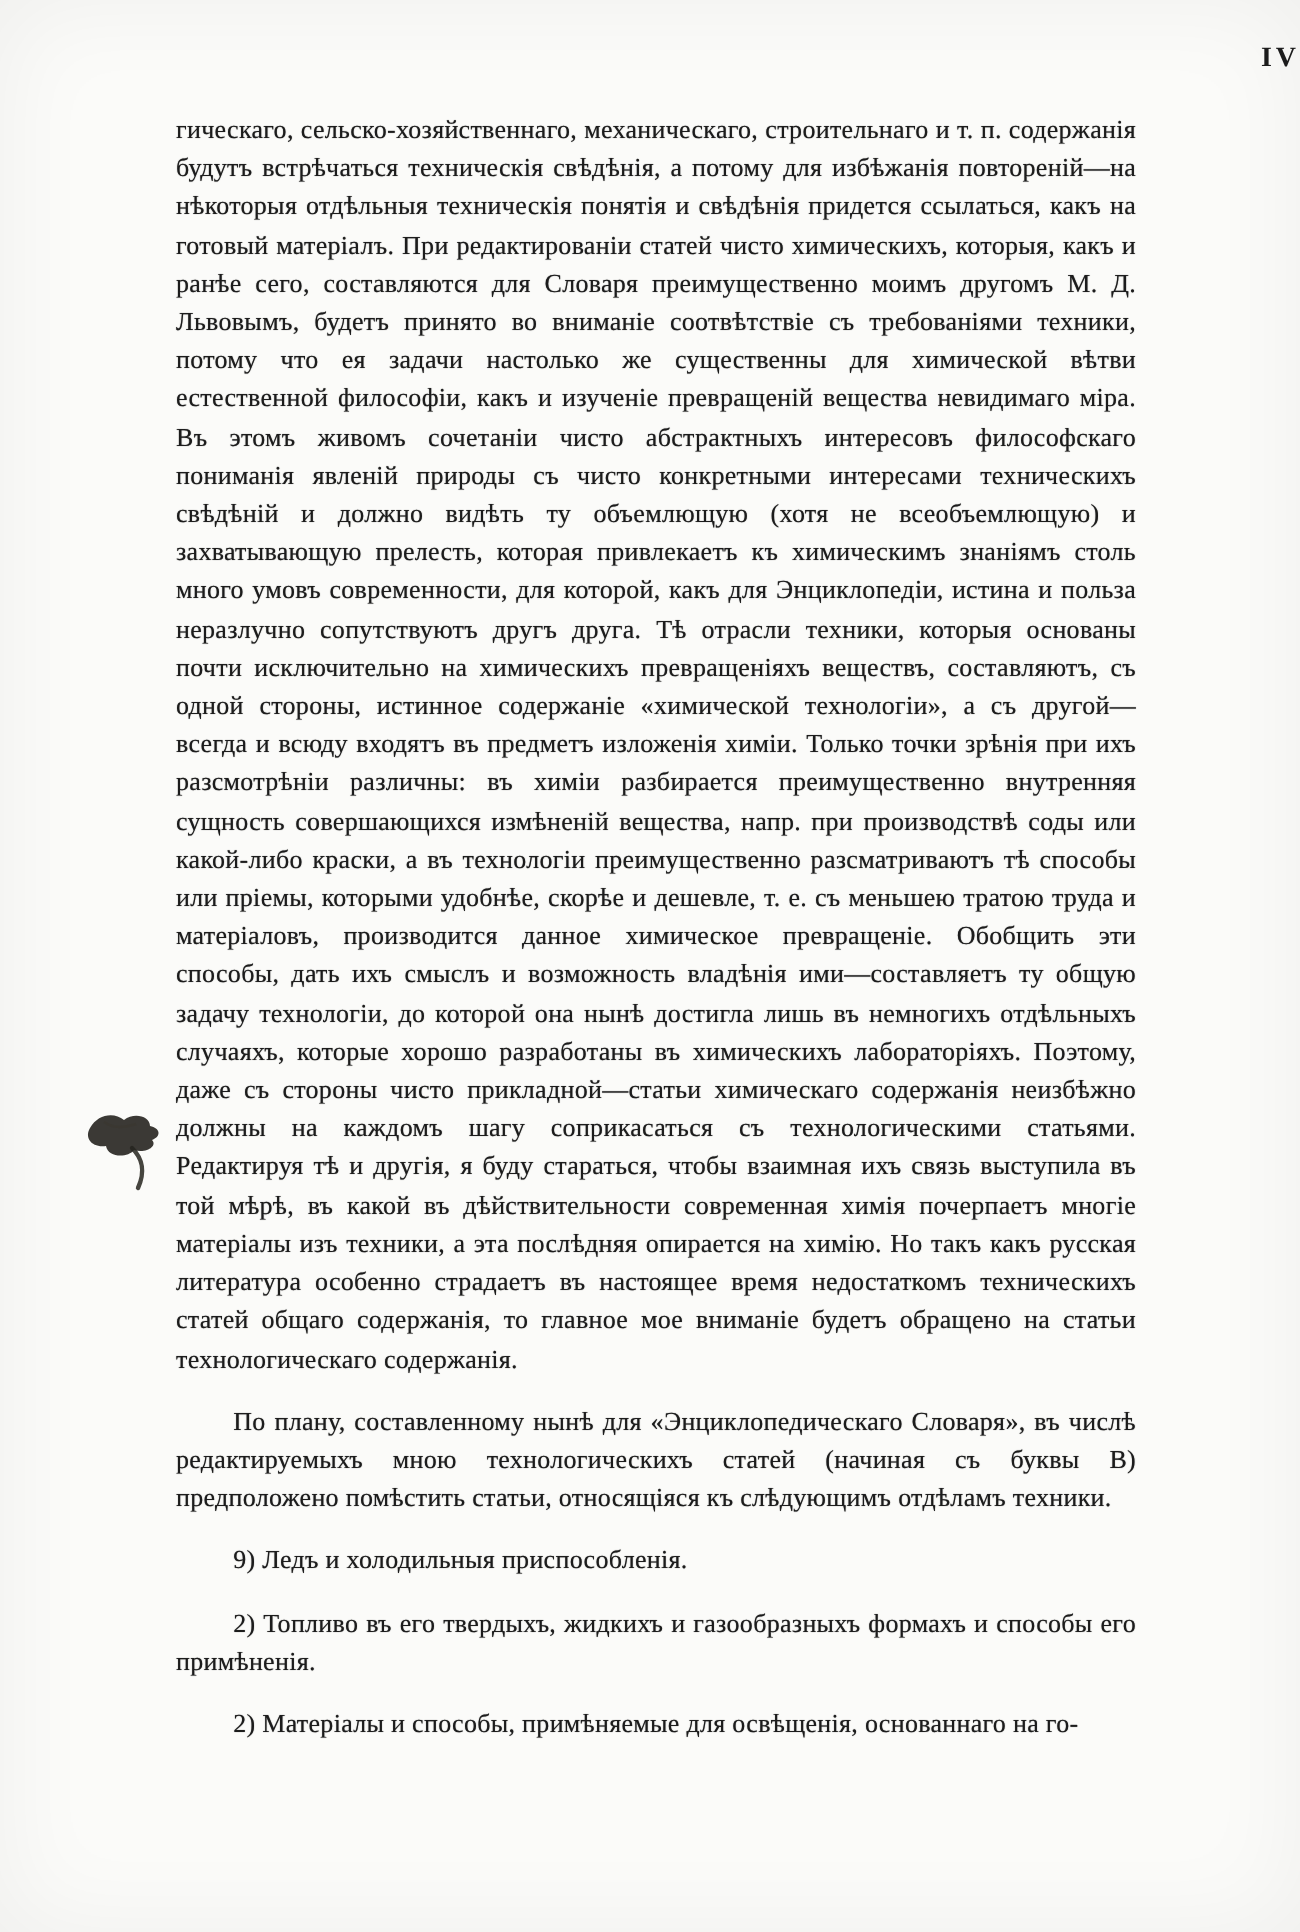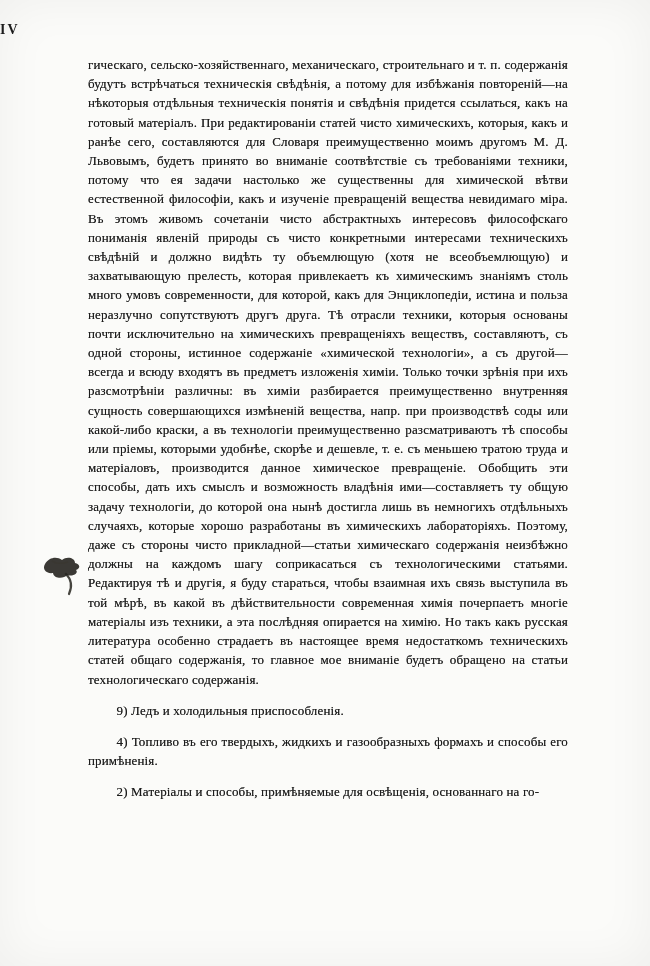--- a/index.html
+++ b/index.html
@@ -13,21 +13,21 @@
     width: 650px;
     height: 966px;
     margin: 0 auto;
     background: #fbfbf9;
     color: #1c1c1c;
     overflow: hidden;
     box-shadow: inset 0 0 50px rgba(0,0,0,0.05);
   }
   .pageno {
     padding-top: 22px;
-    text-align: left;
+    text-align: right;
     font-size: 14px;
     font-weight: bold;
     letter-spacing: 2px;
   }
   .text-block {
     margin: 17px 70px 0 76px;
     font-size: 13px;
     line-height: 19.2px;
     text-align: justify;
     letter-spacing: 0.15px;
@@ -54,22 +54,23 @@
 </style>
 </head>
 <body>
 
 <div class="page" style="background: rgb(251, 251, 249); color: rgb(28, 28, 28);">
 
   <div class="pageno">IV</div>
 
   <div class="text-block" id="paragraphs">
       <p class="no-indent">гическаго, сельско-хозяйственнаго, механическаго, строительнаго и т. п. содержанія будутъ встрѣчаться техническія свѣдѣнія, а потому для избѣжанія повтореній—на нѣкоторыя отдѣльныя техническія понятія и свѣдѣнія придется ссылаться, какъ на готовый матеріалъ. При редактированіи статей чисто химическихъ, которыя, какъ и ранѣе сего, составляются для Словаря преимущественно моимъ другомъ М. Д. Львовымъ, будетъ принято во вниманіе соотвѣтствіе съ требованіями техники, потому что ея задачи настолько же существенны для химической вѣтви естественной философіи, какъ и изученіе превращеній вещества невидимаго міра. Въ этомъ живомъ сочетаніи чисто абстрактныхъ интересовъ философскаго пониманія явленій природы съ чисто конкретными интересами техническихъ свѣдѣній и должно видѣть ту объемлющую (хотя не всеобъемлющую) и захватывающую прелесть, которая привлекаетъ къ химическимъ знаніямъ столь много умовъ современности, для которой, какъ для Энциклопедіи, истина и польза неразлучно сопутствуютъ другъ друга. Тѣ отрасли техники, которыя основаны почти исключительно на химическихъ превращеніяхъ веществъ, составляютъ, съ одной стороны, истинное содержаніе «химической технологіи», а съ другой—всегда и всюду входятъ въ предметъ изложенія химіи. Только точки зрѣнія при ихъ разсмотрѣніи различны: въ химіи разбирается преимущественно внутренняя сущность совершающихся измѣненій вещества, напр. при производствѣ соды или какой-либо краски, а въ технологіи преимущественно разсматриваютъ тѣ способы или пріемы, которыми удобнѣе, скорѣе и дешевле, т. е. съ меньшею тратою труда и матеріаловъ, производится данное химическое превращеніе. Обобщить эти способы, дать ихъ смыслъ и возможность владѣнія ими—составляетъ ту общую задачу технологіи, до которой она нынѣ достигла лишь въ немногихъ отдѣльныхъ случаяхъ, которые хорошо разработаны въ химическихъ лабораторіяхъ. Поэтому, даже съ стороны чисто прикладной—статьи химическаго содержанія неизбѣжно должны на каждомъ шагу соприкасаться съ технологическими статьями. Редактируя тѣ и другія, я буду стараться, чтобы взаимная ихъ связь выступила въ той мѣрѣ, въ какой въ дѣйствительности современная химія почерпаетъ многіе матеріалы изъ техники, а эта послѣдняя опирается на химію. Но такъ какъ русская литература особенно страдаетъ въ настоящее время недостаткомъ техническихъ статей общаго содержанія, то главное мое вниманіе будетъ обращено на статьи технологическаго содержанія.</p>
+      <p class="para-gap">По плану, составленному нынѣ для «Энциклопедическаго Словаря», въ числѣ редактируемыхъ мною технологическихъ статей (начиная съ буквы В) предположено помѣстить статьи, относящіяся къ слѣдующимъ отдѣламъ техники.</p>
       <p>9) Ледъ и холодильныя приспособленія.</p>
-      <p>4) Топливо въ его твердыхъ, жидкихъ и газообразныхъ формахъ и способы его примѣненія.</p>
+      <p>2) Топливо въ его твердыхъ, жидкихъ и газообразныхъ формахъ и способы его примѣненія.</p>
       <p>2) Матеріалы и способы, примѣняемые для освѣщенія, основаннаго на го-</p>
     </div>
 
   <svg class="ink-stain" viewBox="0 0 44 46" xmlns="http://www.w3.org/2000/svg" aria-hidden="true">
     <path d="M3 12 C7 5, 15 4, 20 8 C25 4, 33 6, 33 11 C38 12, 39 16, 34 18 C37 21, 31 25, 25 23 C22 27, 12 27, 11 21 C4 22, 0 17, 3 12 Z" fill="#26241f" opacity="0.9"></path>
     <path d="M24 22 C29 27, 31 33, 27 42" stroke="#26241f" stroke-width="2.2" fill="none" stroke-linecap="round" opacity="0.85"></path>
     <path d="M10 9 C14 12, 20 12, 26 10" stroke="#3a372f" stroke-width="1.2" fill="none" opacity="0.6"></path>
   </svg>
 
 </div>

